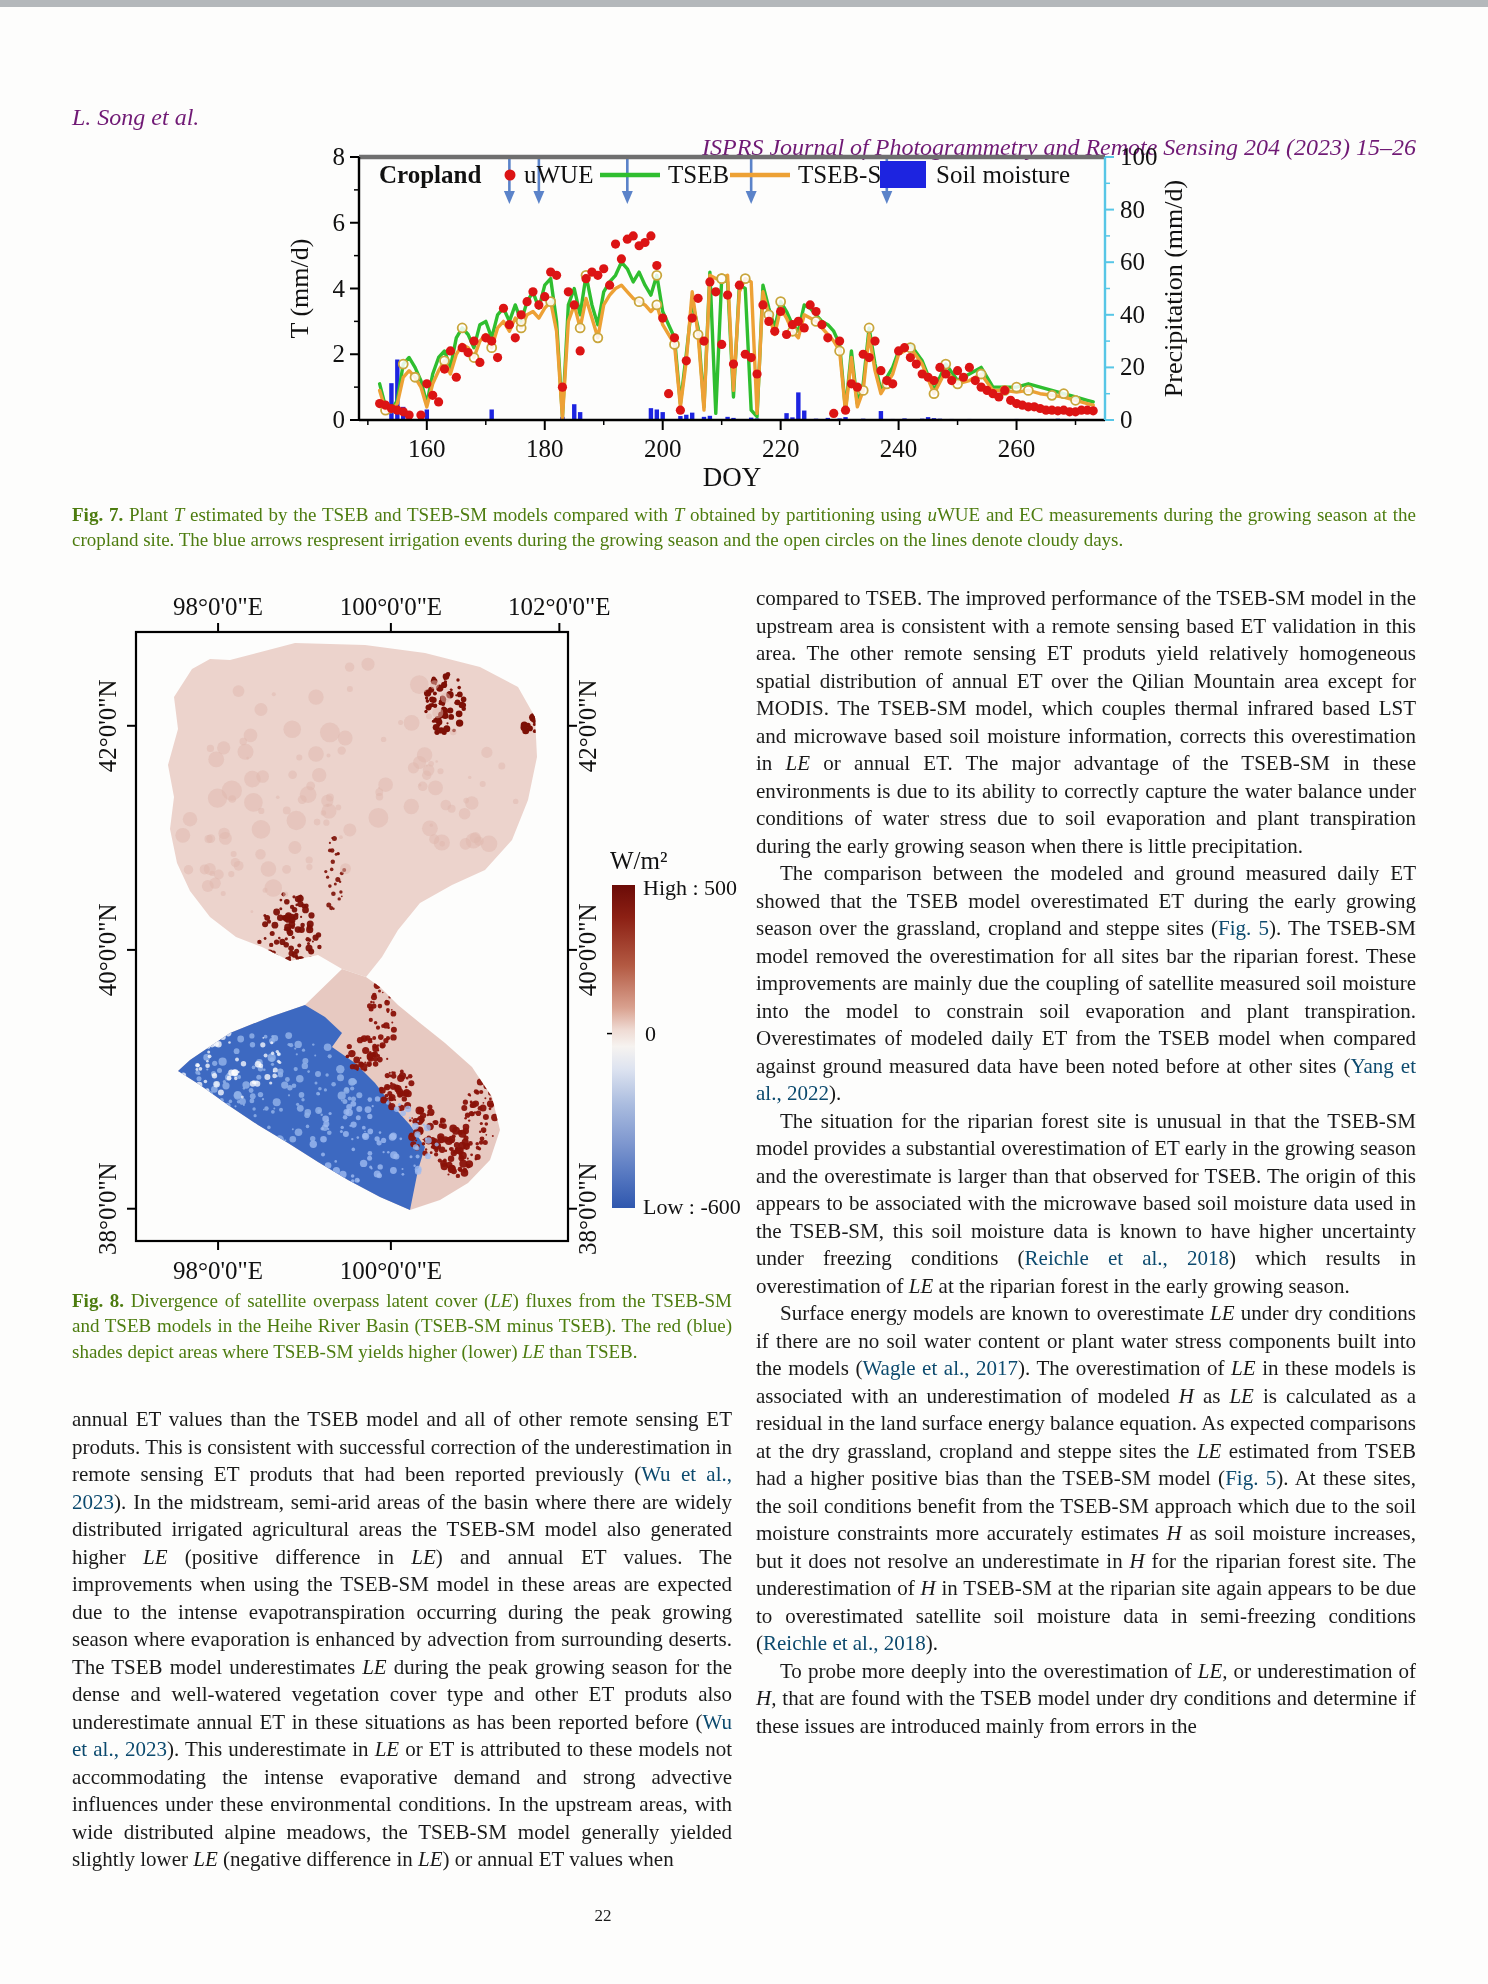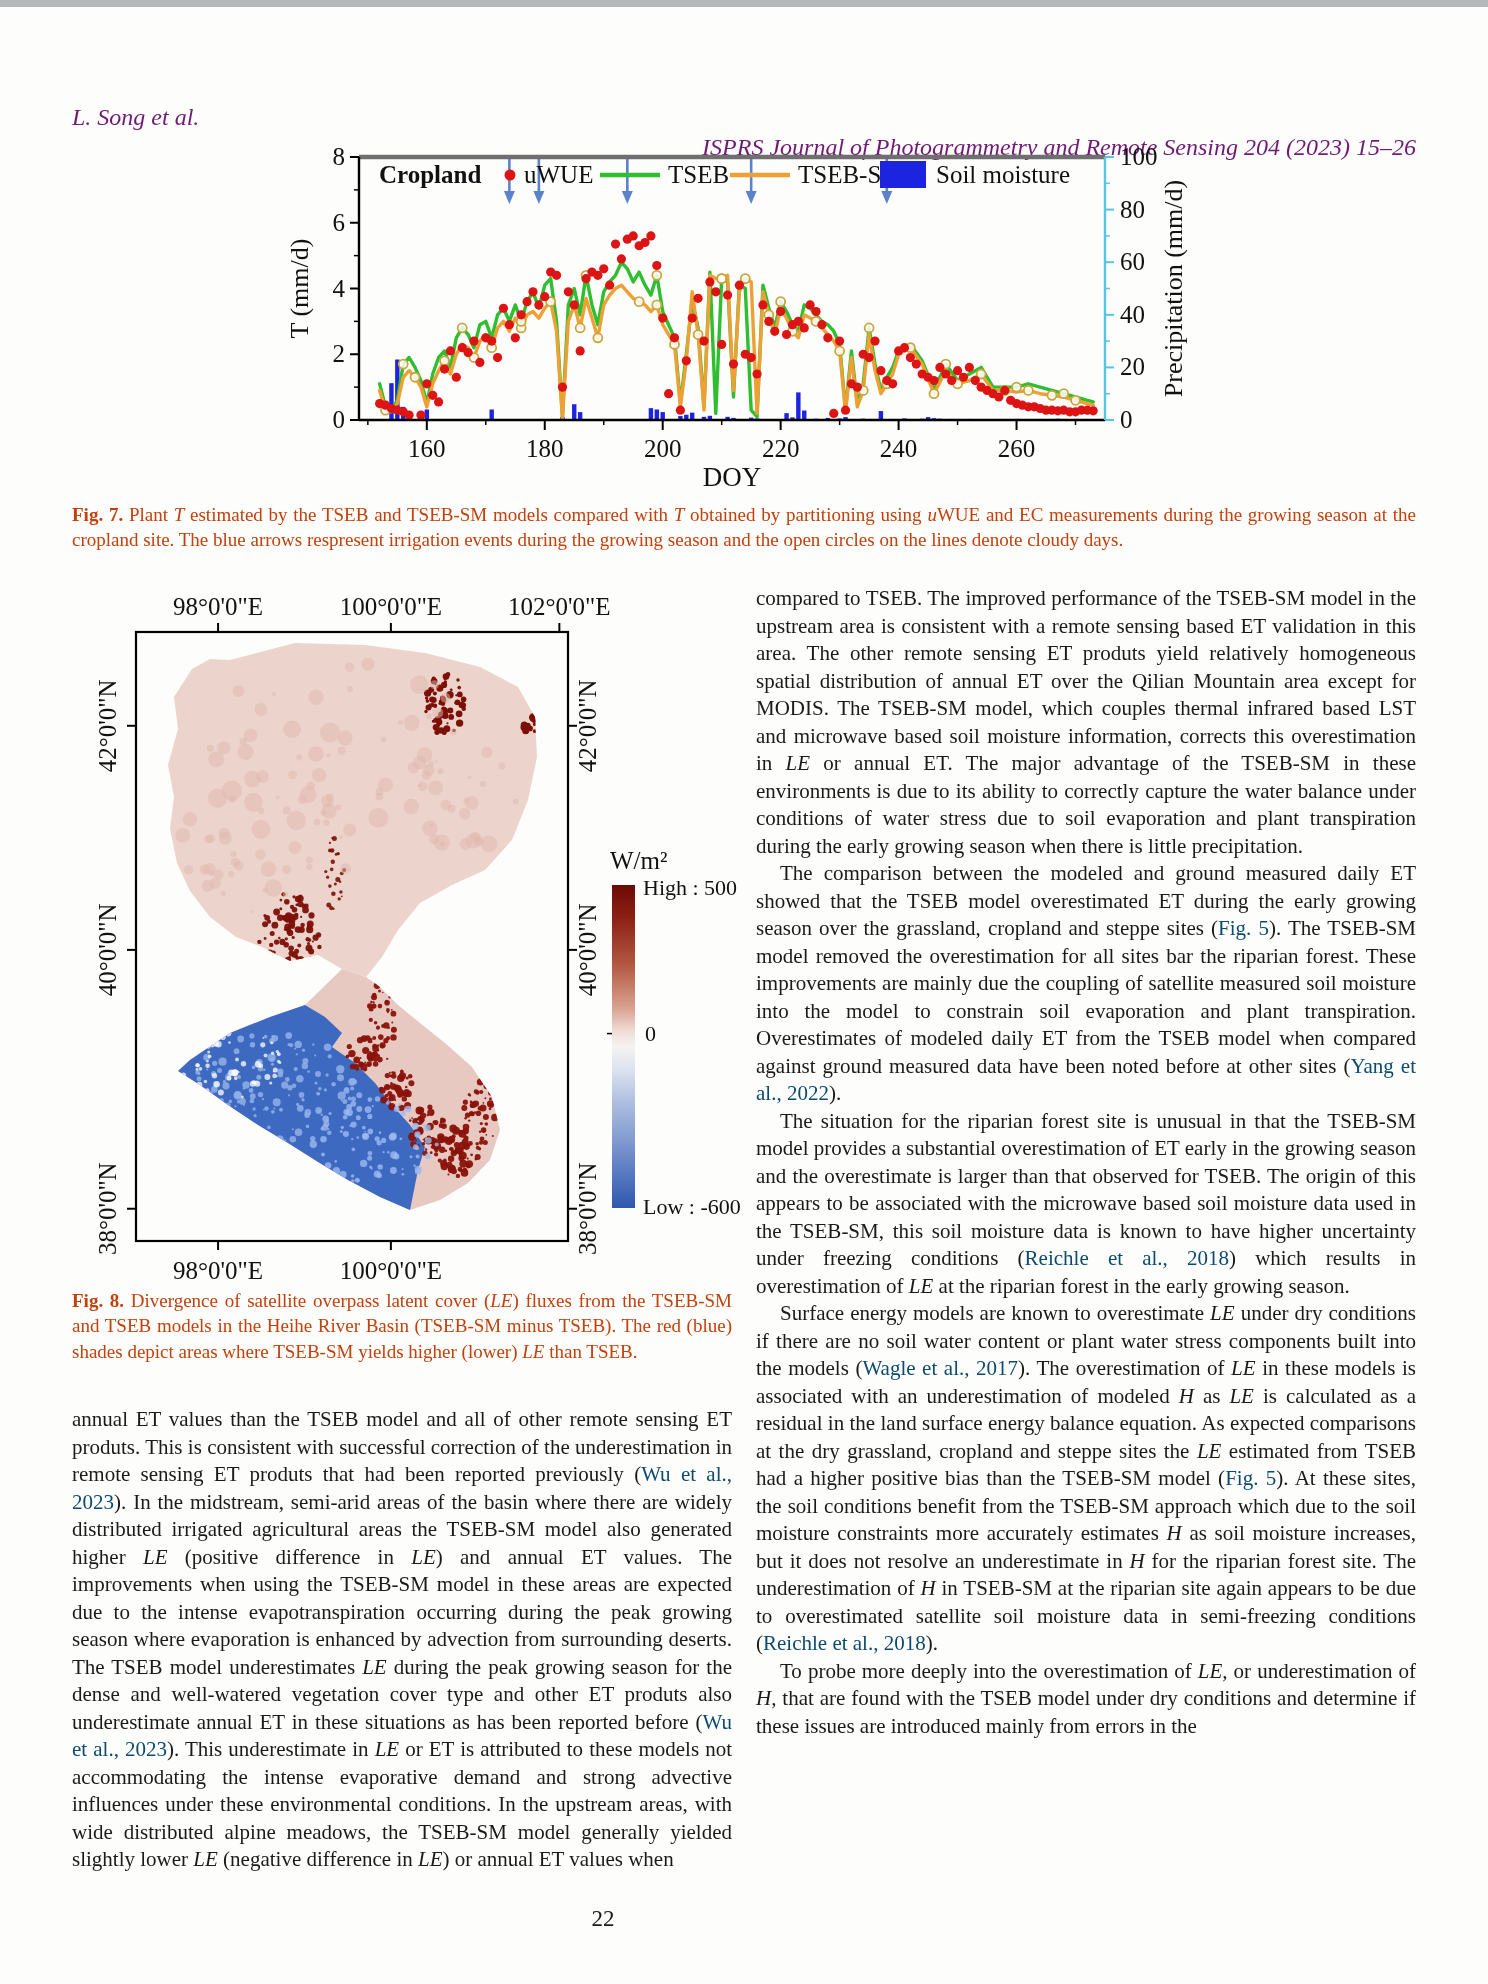--- a/index.html
+++ b/index.html
@@ -6,34 +6,34 @@
   body{
     width:1488px;height:1984px;position:relative;background:#fdfdfc;
     font-family:"Liberation Serif","DejaVu Serif",serif;color:#1a1a1a;
     overflow:hidden;
   }
   .top-edge{position:absolute;left:0;top:0;width:1488px;height:7px;background:#b4b8bb;}
   .hdr{position:absolute;top:104px;font-style:italic;font-size:24px;color:#701a75;}
   .hdr-left{left:72px;}
   .hdr-right{right:72px;text-align:right;margin-top:30px;}
   .fig-caption{
-    position:absolute;font-size:19px;line-height:1.33;text-align:justify;color:#c2410c;
+    position:absolute;font-size:19px;line-height:1.33;text-align:justify;color:#4d7c0f;
   }
   .cap7{left:72px;top:502px;width:1344px;}
   .cap8{left:72px;top:1288px;width:660px;}
   .col{position:absolute;width:660px;font-size:21px;line-height:1.31;text-align:justify;}
   .col-left{left:72px;top:1392px;margin-top:14px;}
   .col-right{left:756px;top:585px;}
   .col p{margin:0;padding:0;}
   .col p.ind{text-indent:24px;}
   .sec-head{font-style:italic;font-size:21px;margin:28px 0 30px 0;line-height:1.3;text-align:left;}
   .seg-i{font-style:italic;}
   .seg-b{font-weight:bold;}
   .seg-link{color:#0c4a6e;cursor:pointer;}
-  .page-num{position:absolute;top:1906px;left:0;width:1206px;text-align:center;font-size:23px;}
+  .page-num{position:absolute;top:1906px;left:0;width:1206px;text-align:center;font-size:17px;}
   svg text{font-family:"Liberation Serif","DejaVu Serif",serif;}
 </style>
 </head>
 <body>
 
 <div class="top-edge"></div>
 
 <div class="hdr hdr-left">L. Song et al.</div>
 <div class="hdr hdr-right">ISPRS Journal of Photogrammetry and Remote Sensing 204 (2023) 15–26</div>
 

